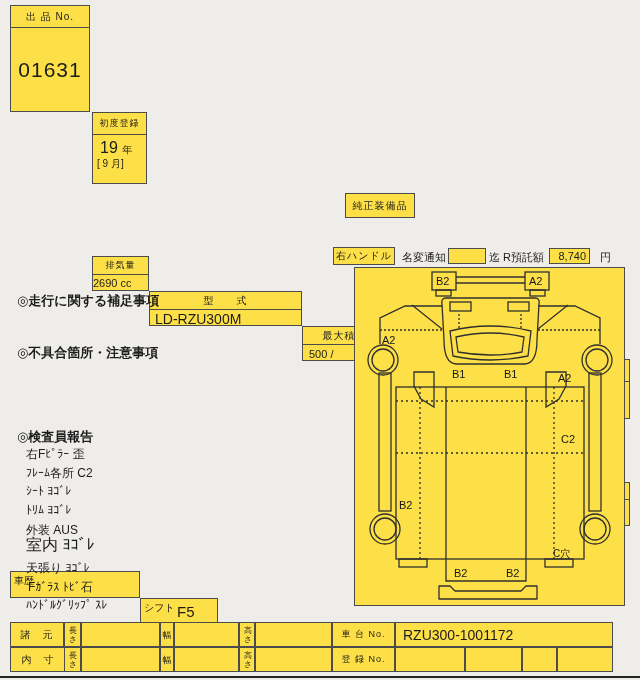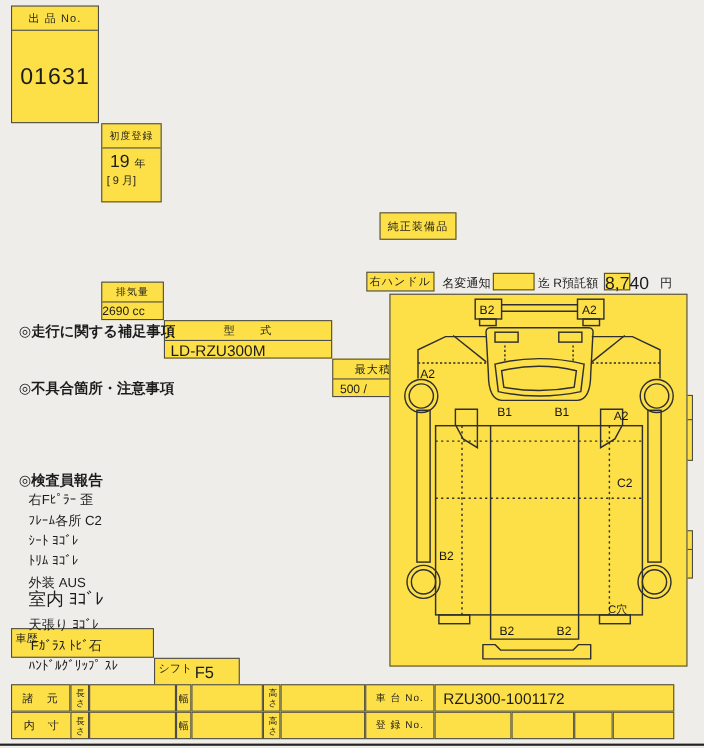--- a/index.html
+++ b/index.html
@@ -89,21 +89,21 @@
     <span class="txt" style="left:36px;top:4px;font-size:15px">F5</span>
   </div>
 
   <div class="c b hd" style="left:345px;top:193px;width:70px;height:25px;border-bottom:1px solid #4c4c4c">純正装備品</div>
 
   <div class="c b hd" style="left:333px;top:247px;width:62px;height:18px;border-bottom:1px solid #4c4c4c;font-size:10px">右ハンドル</div>
   <span class="c txt" style="left:402px;top:250px;font-size:11px">名変通知</span>
   <div class="c b" style="left:448px;top:248px;width:38px;height:16px"></div>
   <span class="c txt" style="left:489px;top:250px;font-size:11px">迄</span>
   <span class="c txt" style="left:503px;top:250px;font-size:11px">R預託額</span>
-  <div class="c b" style="left:549px;top:248px;width:24px;height:16px;text-align:right;font-size:16px;padding:1px 3px 0 0">8,740</div>
+  <div class="c b" style="left:549px;top:248px;width:41px;height:16px;text-align:right;font-size:11px;padding:1px 3px 0 0">8,740</div>
   <span class="c txt" style="left:600px;top:250px;font-size:11px">円</span>
 
   <div class="c txt" style="left:17px;top:292px;font-size:13px;font-weight:600">◎走行に関する補足事項</div>
 
   <div class="c txt" style="left:17px;top:344px;font-size:13px;font-weight:600">◎不具合箇所・注意事項</div>
 
   <div class="c txt" style="left:17px;top:428px;font-size:13px;font-weight:600">◎検査員報告</div>
   <div class="c txt" style="left:26px;top:446px;font-size:12px">右Fﾋﾟﾗｰ 歪</div>
   <div class="c txt" style="left:26px;top:465px;font-size:12px">ﾌﾚｰﾑ各所 C2</div>
   <div class="c txt" style="left:26px;top:484px;font-size:12px">ｼｰﾄ ﾖｺﾞﾚ</div>

